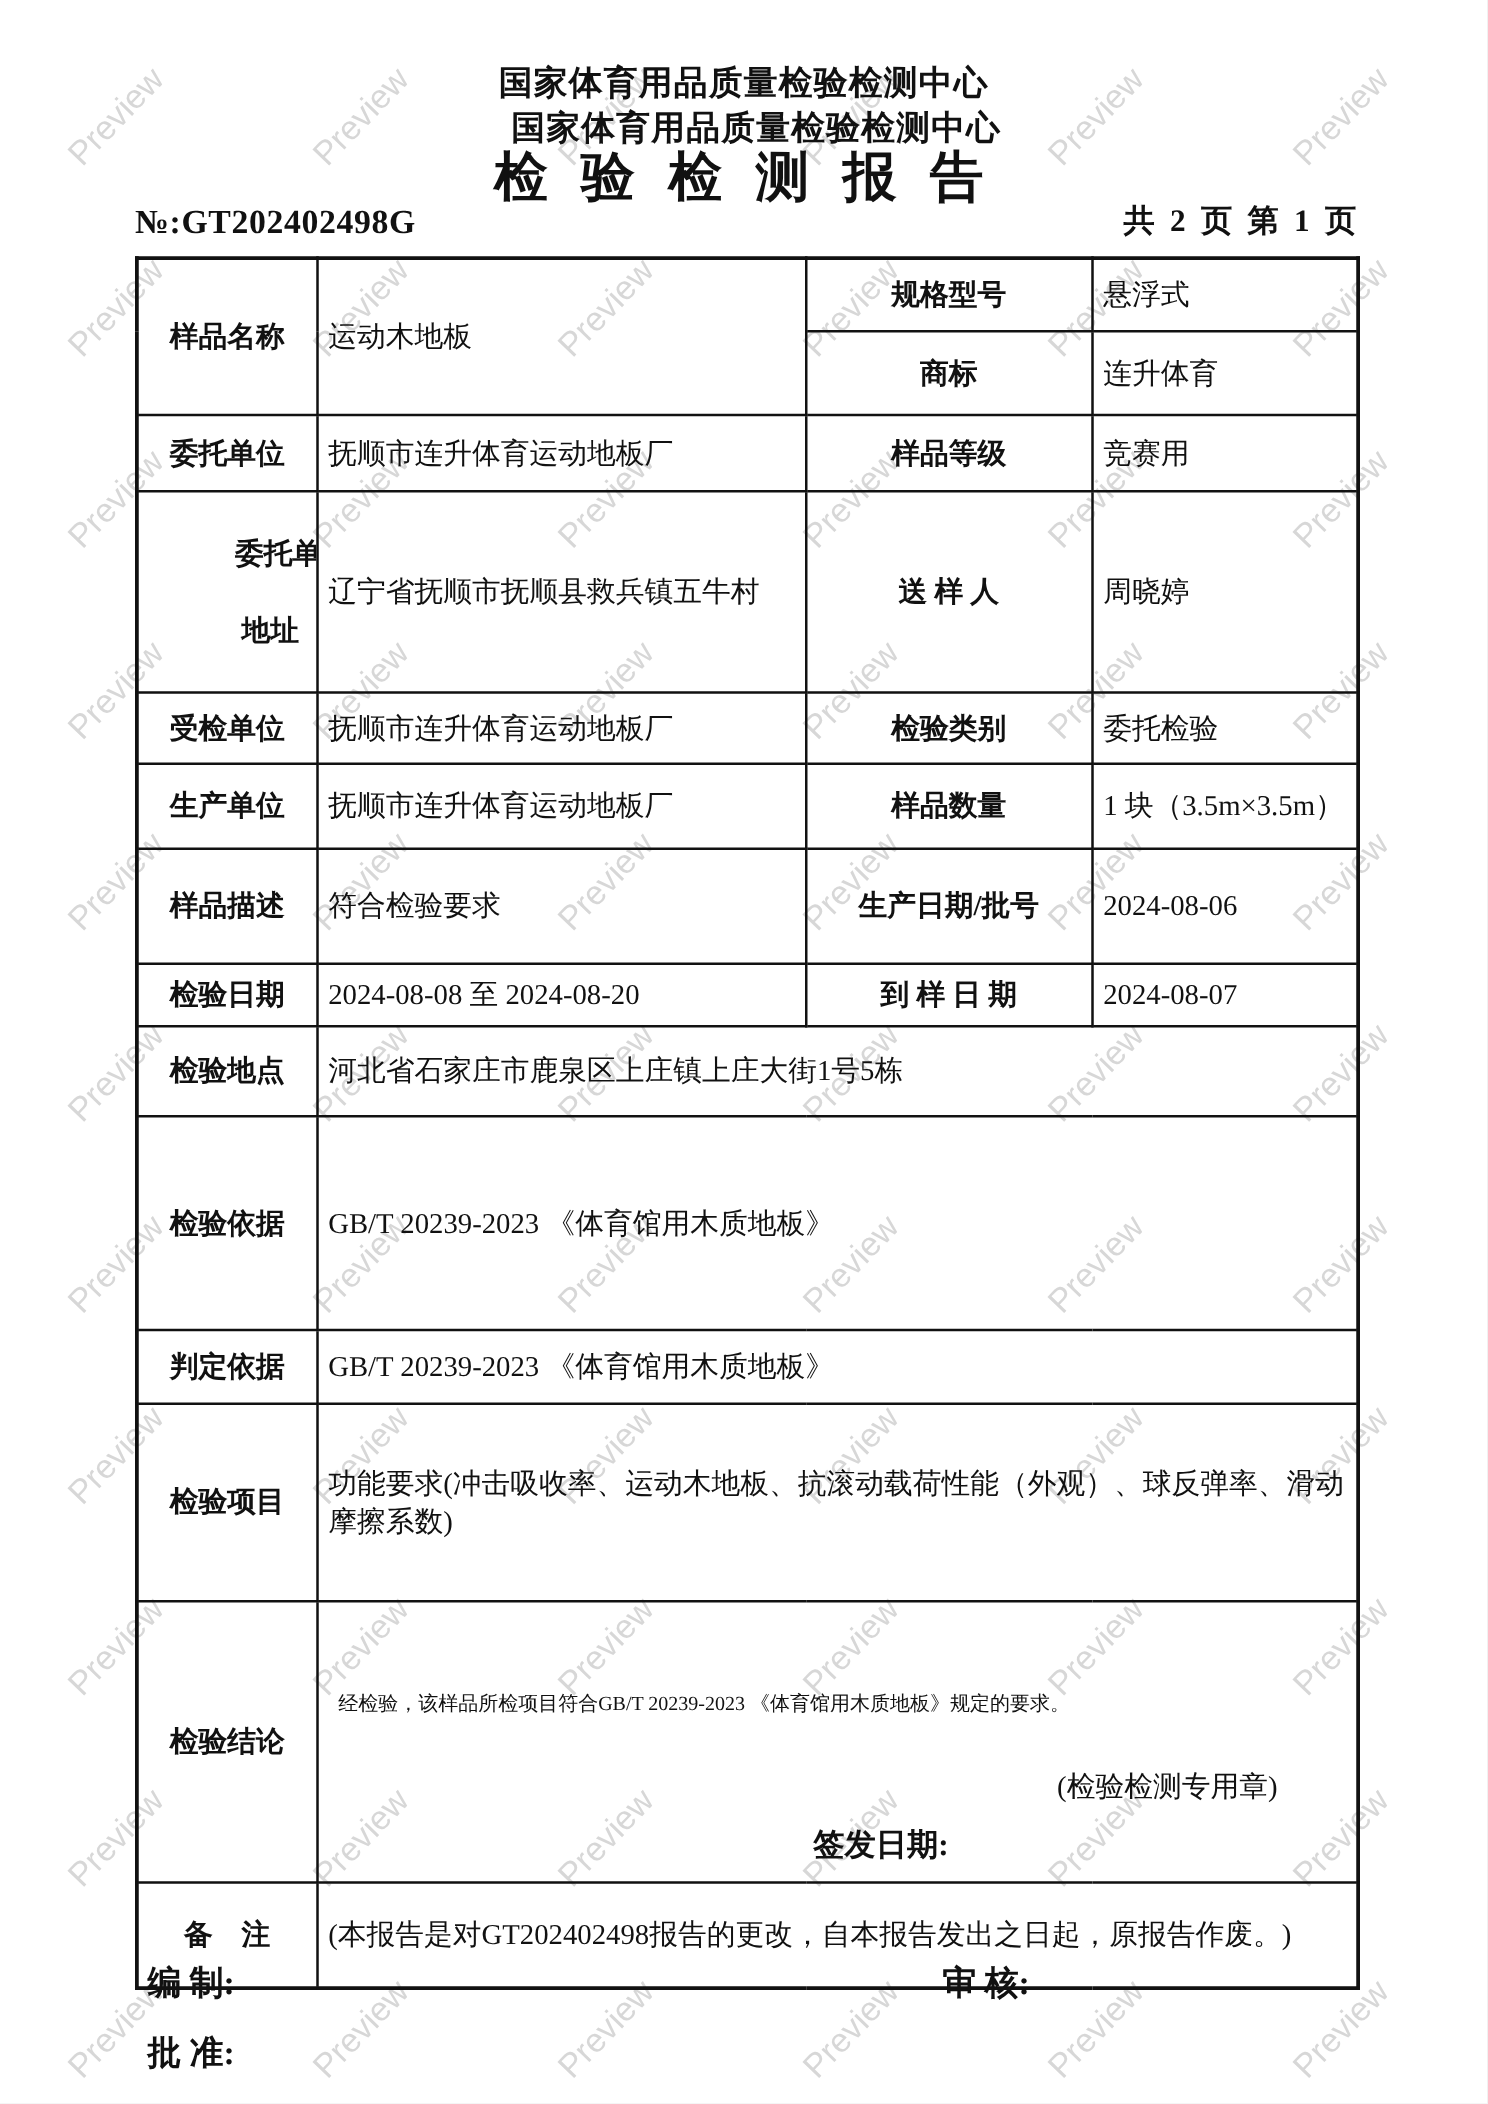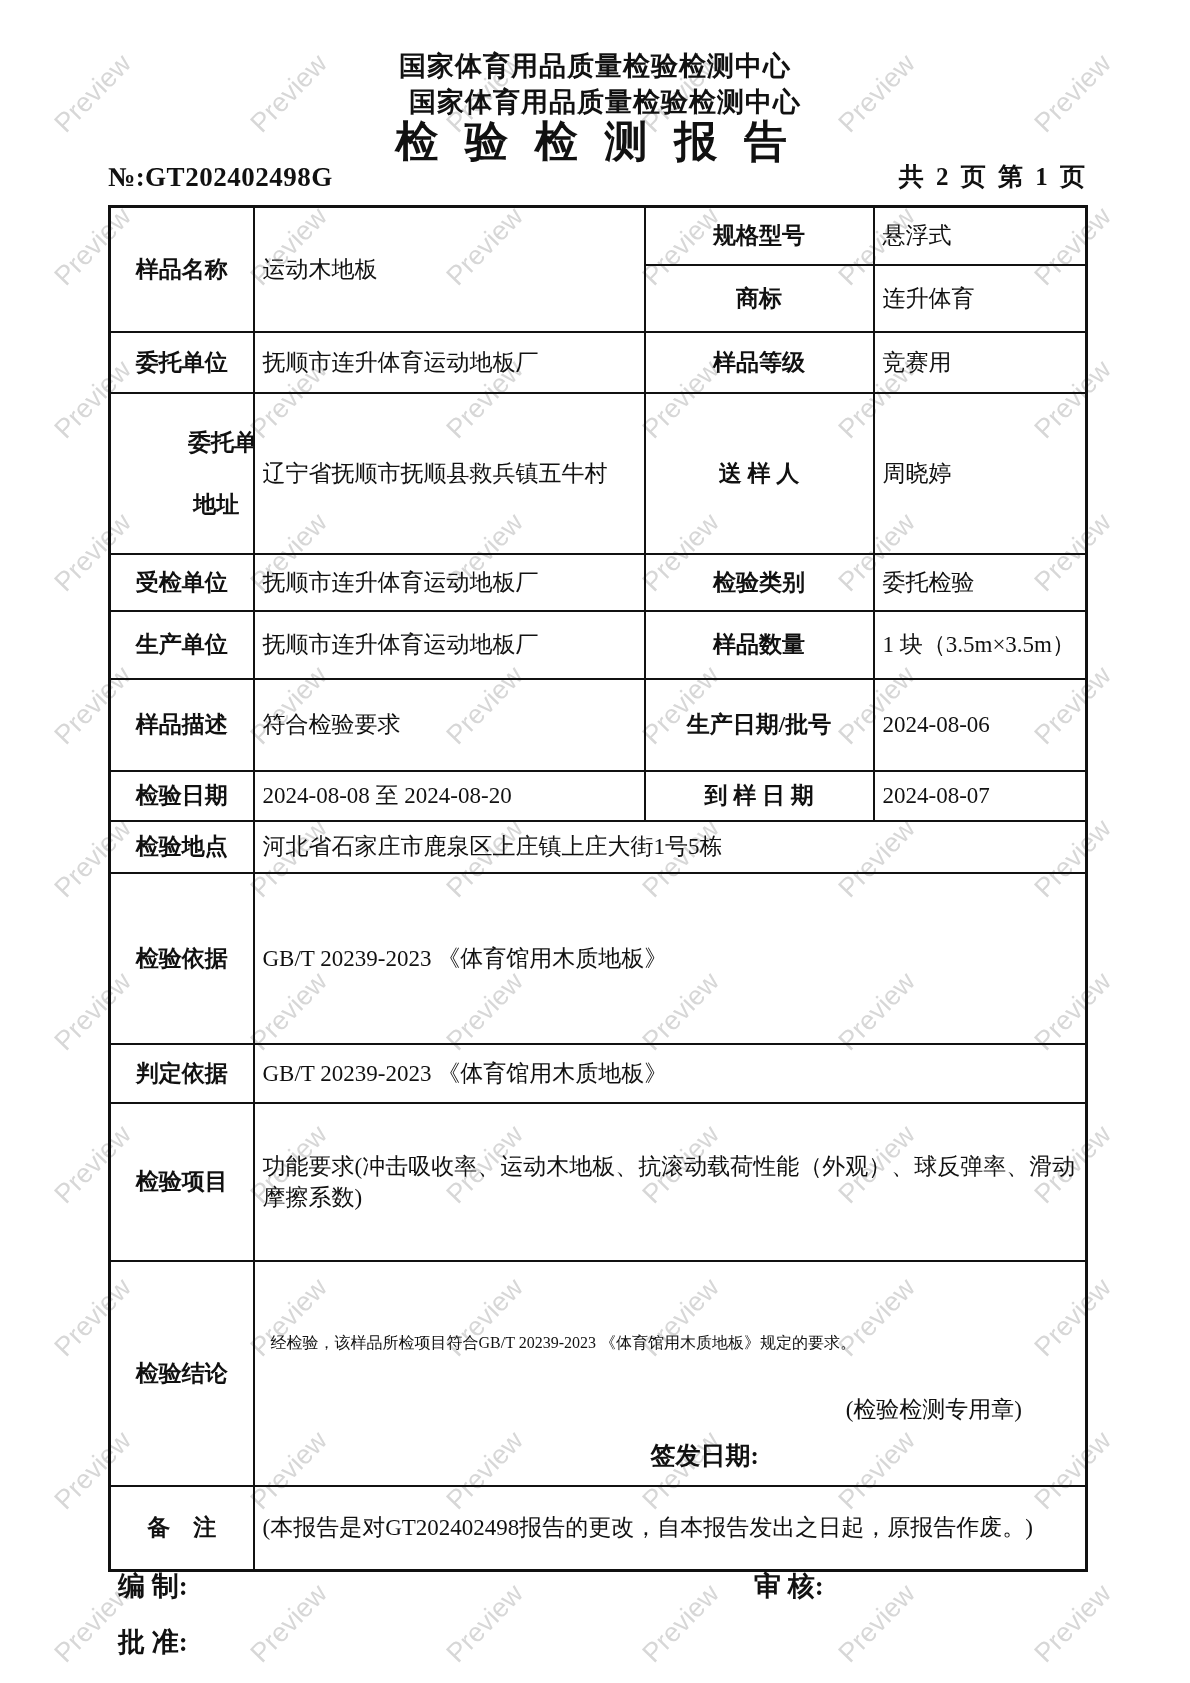--- a/index.html
+++ b/index.html
@@ -217,21 +217,21 @@
           <td class="val">符合检验要求</td>
           <td class="lbl">生产日期/批号</td>
           <td class="val">2024-08-06</td>
         </tr>
         <tr style="height:50px">
           <td class="lbl">检验日期</td>
           <td class="val">2024-08-08 至 2024-08-20</td>
           <td class="lbl">到 样 日 期</td>
           <td class="val">2024-08-07</td>
         </tr>
-        <tr style="height:52px">
+        <tr style="height:72px">
           <td class="lbl">检验地点</td>
           <td class="val" colspan="3">河北省石家庄市鹿泉区上庄镇上庄大街1号5栋</td>
         </tr>
         <tr style="height:171px">
           <td class="lbl">检验依据</td>
           <td class="val" colspan="3">GB/T 20239-2023 《体育馆用木质地板》</td>
         </tr>
         <tr style="height:59px">
           <td class="lbl">判定依据</td>
           <td class="val" colspan="3">GB/T 20239-2023 《体育馆用木质地板》</td>

